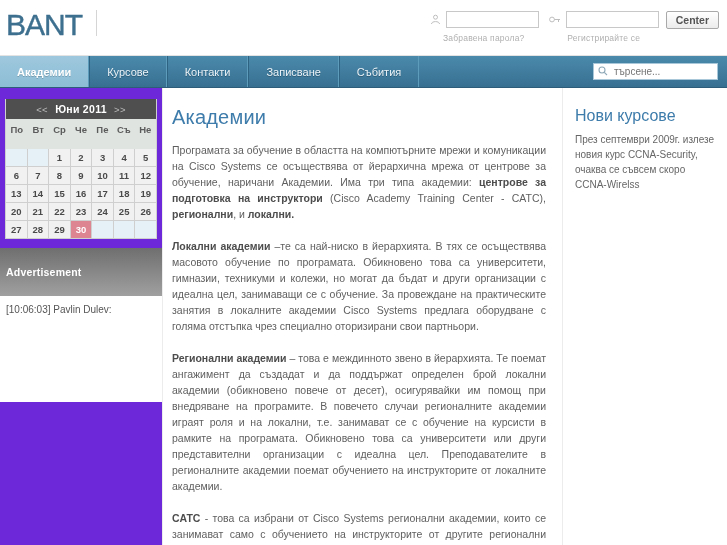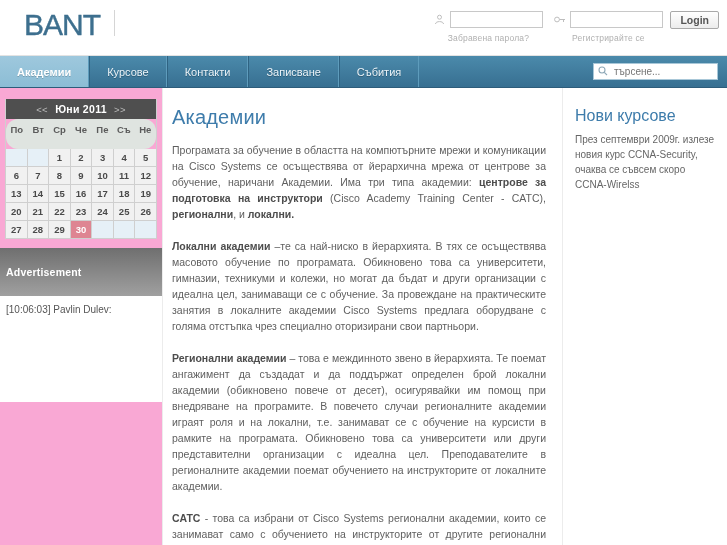--- a/index.html
+++ b/index.html
@@ -18,21 +18,21 @@
 
   
   .header {
     position: relative;
     height: 55px;
     background: #ffffff;
     border-bottom: 1px solid #e3e3e3;
   }
   .logo-area {
     position: absolute;
-    left: 24px;
+    left: 6px;
     top: 10px;
     display: flex;
     align-items: flex-start;
   }
   .logo-text {
     font-family: "Liberation Sans", sans-serif;
     font-size: 30px;
     font-weight: 400;
     letter-spacing: -1px;
     color: #3d6f8e;
@@ -177,21 +177,21 @@
     position: relative;
     height: 458px;
     background: #ffffff;
     display: flex;
   }
   .col-left {
     width: 163px;
     box-sizing: border-box;
     border-right: 1px solid #ececec;
     padding: 0;
-    background: #f9a8d4;
+    background: #6d28d9;
   }
   .col-main {
     flex: 1;
     box-sizing: border-box;
     border-right: 1px solid #ececec;
     padding: 18px 12px 0 9px;
   }
   .col-right {
     width: 164px;
     box-sizing: border-box;
@@ -218,21 +218,20 @@
     font-weight: normal;
     font-size: 9.5px;
     margin: 0 4px;
     cursor: pointer;
   }
   .cal-dow {
     display: grid;
     grid-template-columns: repeat(7, 1fr);
     background: #dfe4e0;
     padding: 5px 0 14px 0;
-    border-radius: 12px;
   }
   .cal-dow div {
     text-align: center;
     font-size: 9.5px;
     font-weight: bold;
     color: #5b5b5b;
   }
   .cal-grid {
     display: grid;
     grid-template-columns: repeat(7, 1fr);
@@ -338,21 +337,21 @@
           <svg width="12" height="11" viewBox="0 0 12 11">
             <circle cx="3" cy="5.5" r="2.4" fill="none" stroke="#888" stroke-width="1"></circle>
             <path d="M5.4 5.5 H11 M9.5 5.5 V8" fill="none" stroke="#888" stroke-width="1"></path>
           </svg>
         </span>
         <input class="txt-input" type="password" placeholder="" style="">
       </div>
       <a class="sub-link" href="#">Регистрирайте се</a>
     </div>
 
-    <button class="login-btn">Login</button>
+    <button class="login-btn">Center</button>
   </div>
 </div>
 
 <div class="nav">
   <div class="nav-tab active">
     <span>Академии</span>
   </div>
   <div class="nav-tab">
     <span>Курсове</span>
   </div>

